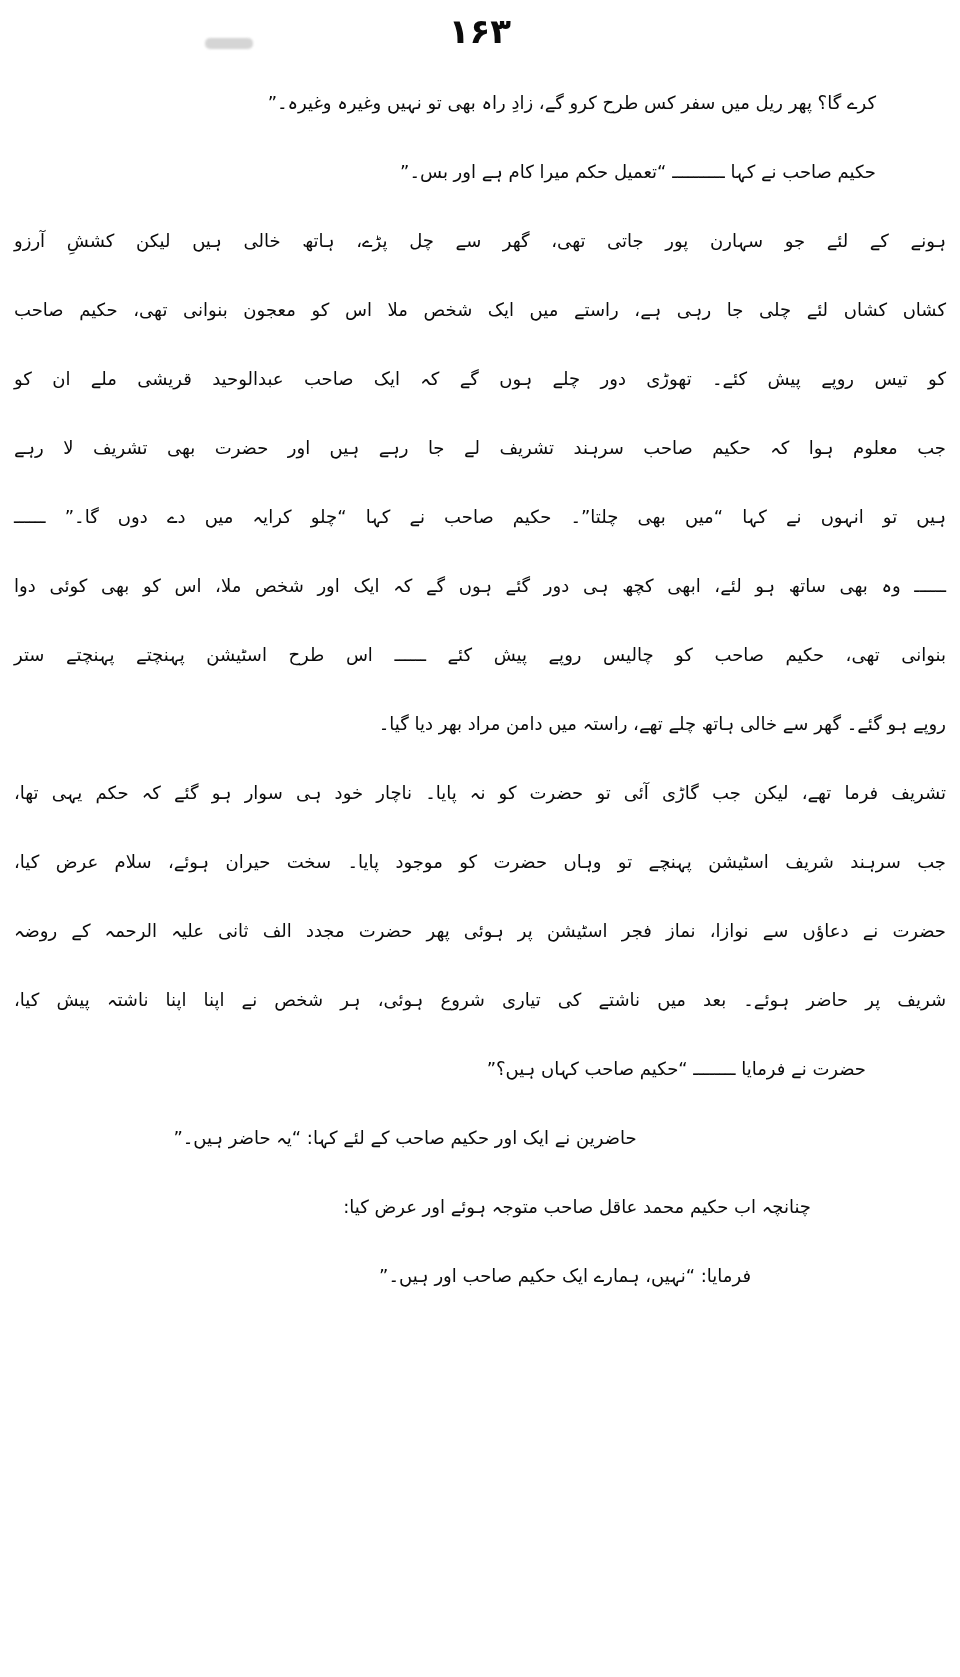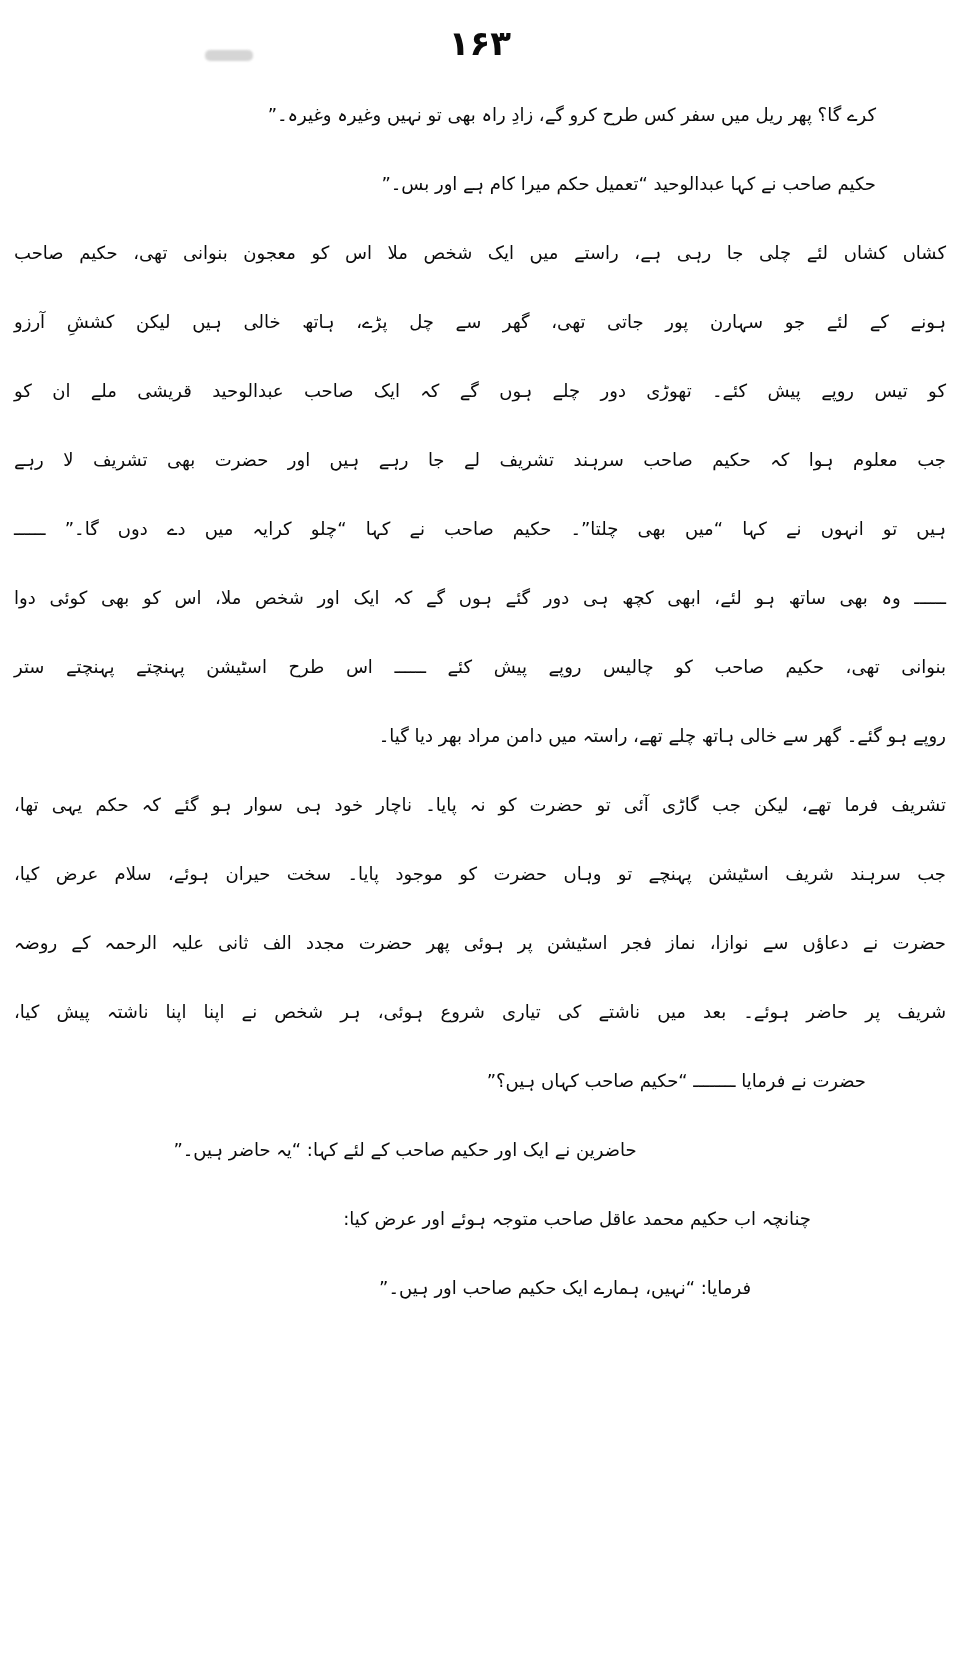--- a/index.html
+++ b/index.html
@@ -4,21 +4,21 @@
 <style>
   html, body {
     margin: 0;
     padding: 0;
     background: #ffffff;
   }
   .page {
     position: relative;
     width: 960px;
     height: 1330px;
-    margin: 12px auto;
+    margin: 0 auto;
     background: #ffffff;
     box-sizing: border-box;
     padding: 6px 14px 0 14px;
     font-family: "DejaVu Sans", sans-serif;
     color: #0b0b0b;
     overflow: hidden;
   }
   .page-number {
     text-align: center;
     font-size: 34px;
@@ -65,23 +65,23 @@
 <body>
 
 <div class="page">
 
   <div class="page-number">۱۶۳</div>
 
   <div class="artifact"></div>
 
   <div class="text-block" dir="rtl" lang="ur">
     <div class="line i70">کرے گا؟ پھر ریل میں سفر کس طرح کرو گے، زادِ راہ بھی تو نہیں وغیرہ وغیرہ۔”</div>
-    <div class="line i70">حکیم صاحب نے کہا عبدالوحید “تعمیل حکم میرا کام ہے اور بس۔”</div>
+    <div class="line i70">حکیم صاحب نے کہا ــــــــــ “تعمیل حکم میرا کام ہے اور بس۔”</div>
+    <div class="line j">ہونے کے لئے جو سہارن پور جاتی تھی، گھر سے چل پڑے، ہاتھ خالی ہیں لیکن کششِ آرزو</div>
     <div class="line j">کشاں کشاں لئے چلی جا رہی ہے، راستے میں ایک شخص ملا اس کو معجون بنوانی تھی، حکیم صاحب</div>
-    <div class="line j">ہونے کے لئے جو سہارن پور جاتی تھی، گھر سے چل پڑے، ہاتھ خالی ہیں لیکن کششِ آرزو</div>
     <div class="line j">کو تیس روپے پیش کئے۔ تھوڑی دور چلے ہوں گے کہ ایک صاحب عبدالوحید قریشی ملے ان کو</div>
     <div class="line j">جب معلوم ہوا کہ حکیم صاحب سرہند تشریف لے جا رہے ہیں اور حضرت بھی تشریف لا رہے</div>
     <div class="line j">ہیں تو انہوں نے کہا “میں بھی چلتا”۔ حکیم صاحب نے کہا “چلو کرایہ میں دے دوں گا۔” ــــــ</div>
     <div class="line j">ــــــ وہ بھی ساتھ ہو لئے، ابھی کچھ ہی دور گئے ہوں گے کہ ایک اور شخص ملا، اس کو بھی کوئی دوا</div>
     <div class="line j">بنوانی تھی، حکیم صاحب کو چالیس روپے پیش کئے ــــــ اس طرح اسٹیشن پہنچتے پہنچتے ستر</div>
     <div class="line">روپے ہو گئے۔ گھر سے خالی ہاتھ چلے تھے، راستہ میں دامن مراد بھر دیا گیا۔</div>
     <div class="line j">تشریف فرما تھے، لیکن جب گاڑی آئی تو حضرت کو نہ پایا۔ ناچار خود ہی سوار ہو گئے کہ حکم یہی تھا،</div>
     <div class="line j">جب سرہند شریف اسٹیشن پہنچے تو وہاں حضرت کو موجود پایا۔ سخت حیران ہوئے، سلام عرض کیا،</div>
     <div class="line j">حضرت نے دعاؤں سے نوازا، نماز فجر اسٹیشن پر ہوئی پھر حضرت مجدد الف ثانی علیہ الرحمہ کے روضہ</div>
     <div class="line j">شریف پر حاضر ہوئے۔ بعد میں ناشتے کی تیاری شروع ہوئی، ہر شخص نے اپنا اپنا ناشتہ پیش کیا،</div>

